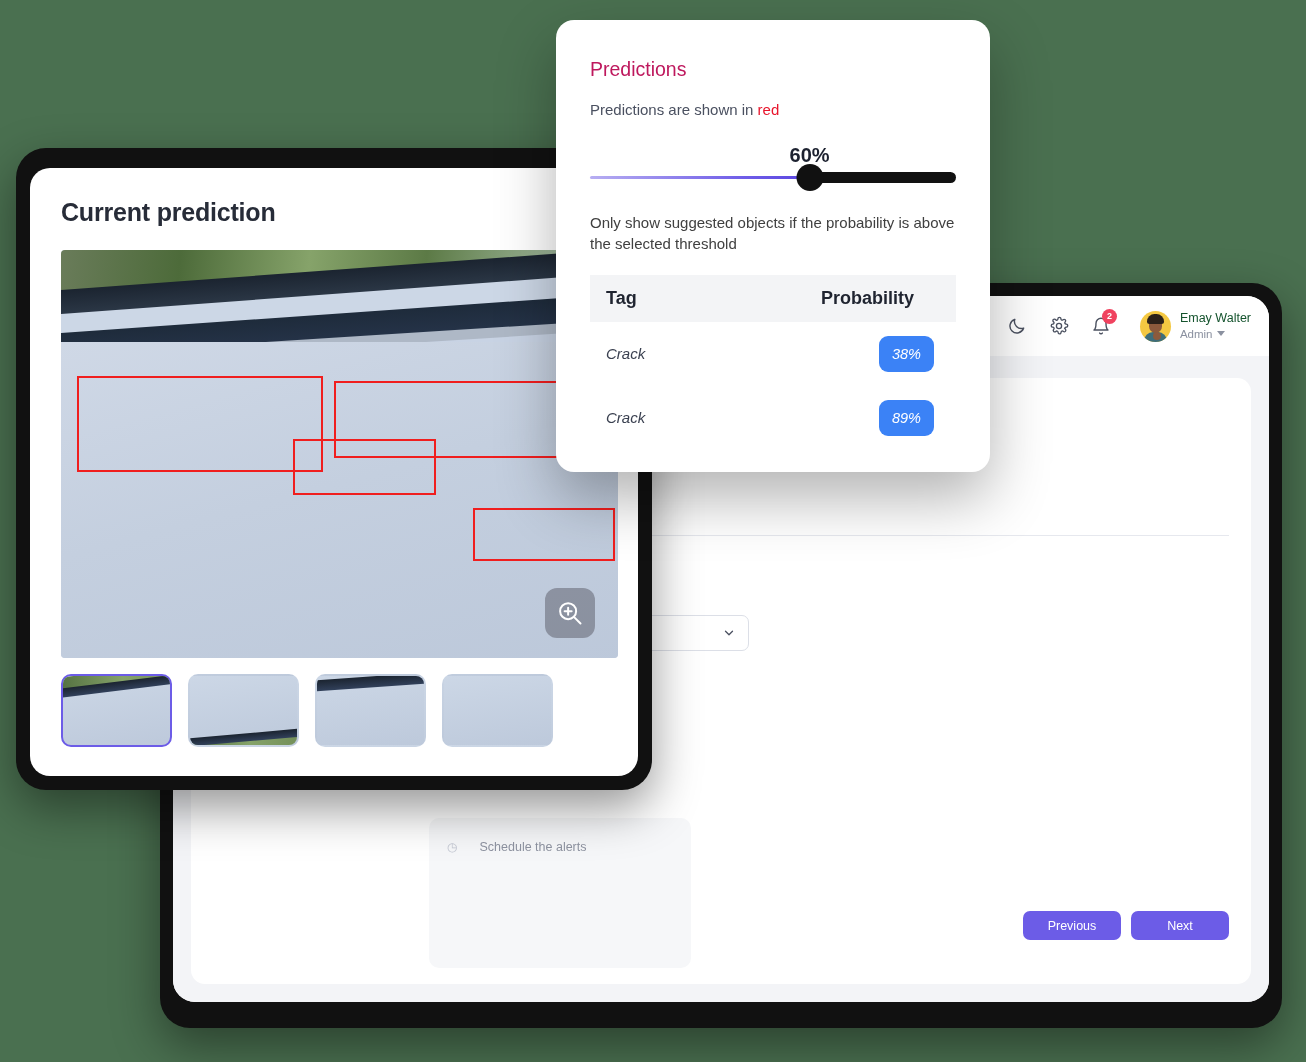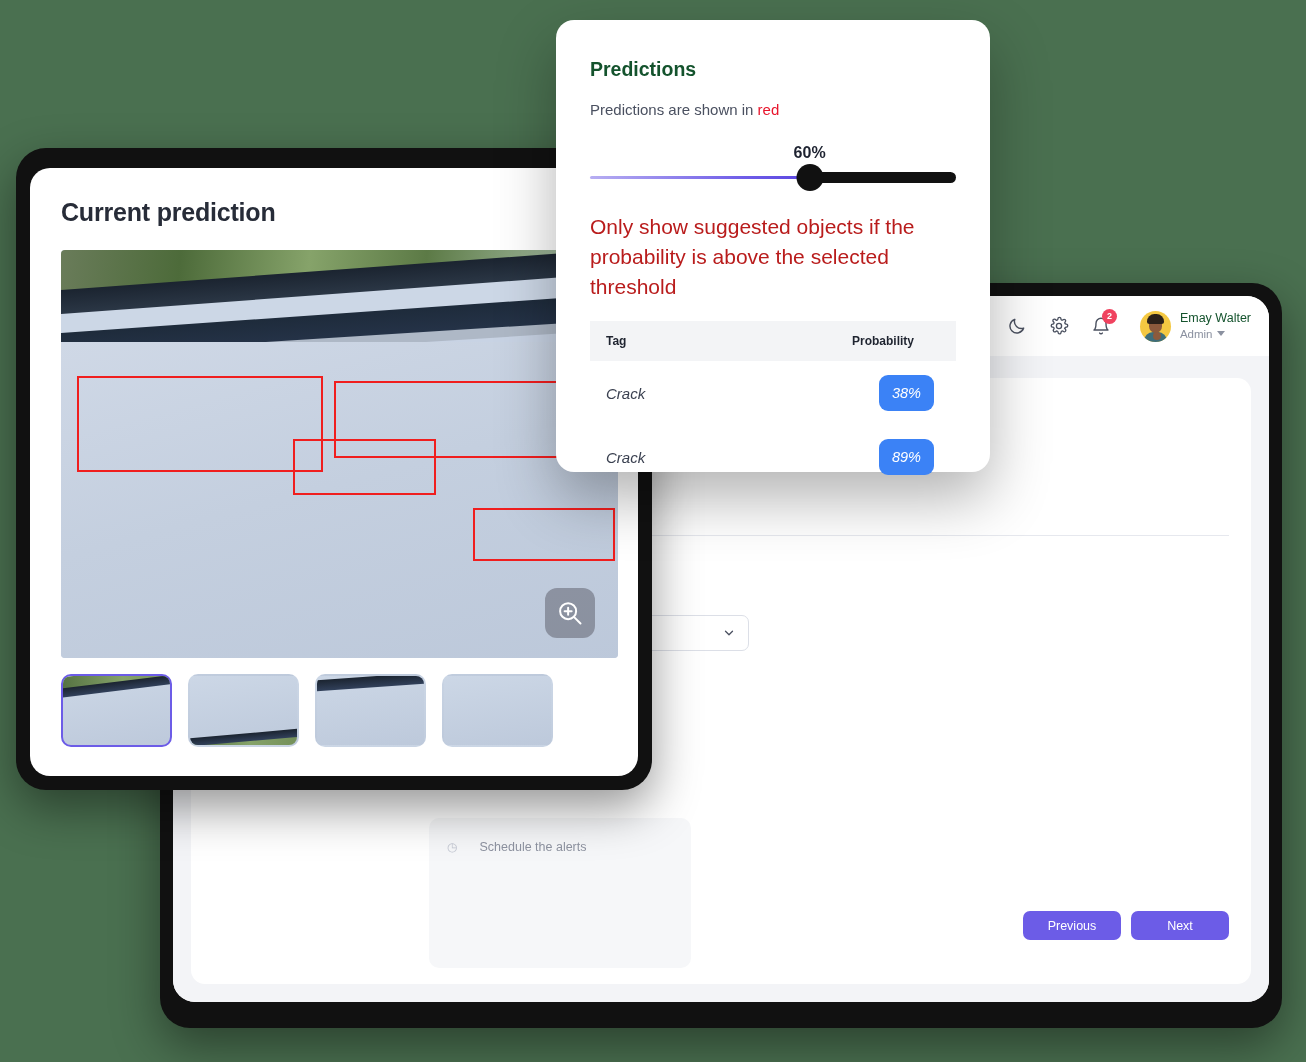--- a/index.html
+++ b/index.html
@@ -257,54 +257,54 @@
   
   #predictions-card {
     position: absolute;
     left: 556px; top: 20px;
     width: 434px; height: 452px;
     background: #ffffff;
     border-radius: 18px;
     box-shadow: 0 26px 60px rgba(0,0,0,.30);
     padding: 38px 34px 0 34px;
   }
-  #pred-title { font-size: 19.5px; font-weight: bold; color: #14532d; }
+  #pred-title { font-size: 19.5px; font-weight: normal; color: #be185d; }
   #pred-sub { margin-top: 20px; font-size: 15px; color: #4a5060; }
   #pred-sub .red { color: #e8142b; }
   #thr-title { margin-top: 28px; font-size: 17.5px; font-weight: bold; color: #202531; }
 
   #slider-wrap { position: relative; margin-top: 26px; height: 46px; }
   #slider-value {
     position: absolute; left: 60%; top: 0;
     transform: translateX(-50%);
-    font-size: 16px; font-weight: bold; color: #1d2230;
+    font-size: 20px; font-weight: bold; color: #1d2230;
   }
   #slider-track-left {
     position: absolute; left: 0; top: 32px; width: 60%; height: 3px;
     background: linear-gradient(90deg, #b7aef2 0%, #6f5de8 70%, #5a45e0 100%);
     border-radius: 2px;
   }
   #slider-track-right {
     position: absolute; left: 60%; right: 0; top: 28px; height: 11px;
     background: #111111; border-radius: 6px;
   }
   #slider-thumb {
     position: absolute; left: 60%; top: 20px;
     width: 27px; height: 27px; border-radius: 50%;
     background: #111111;
     transform: translateX(-50%);
     cursor: pointer;
   }
 
-  #thr-desc { margin-top: 22px; font-size: 21px; color: #b91c1c; line-height: 1.42; }
+  #thr-desc { margin-top: 22px; font-size: 15px; color: #404040; line-height: 1.42; }
 
   #pred-table { margin-top: 20px; width: 100%; border-collapse: collapse; }
   #pred-table thead th {
     background: #f3f4f6;
-    font-size: 12px; font-weight: bold; color: #1f2430;
+    font-size: 18px; font-weight: bold; color: #1f2430;
     padding: 13px 16px;
     text-align: left;
   }
   #pred-table thead th.right { text-align: right; padding-right: 42px;}
   #pred-table tbody td {
     font-size: 15px; color: #3a4050;
     padding: 14px 16px;
     font-style: italic;
   }
   #pred-table tbody td.right { text-align: right; padding-right: 22px; }

